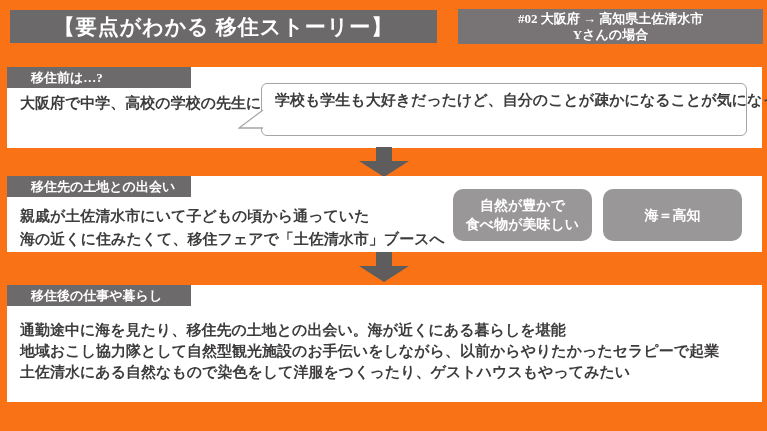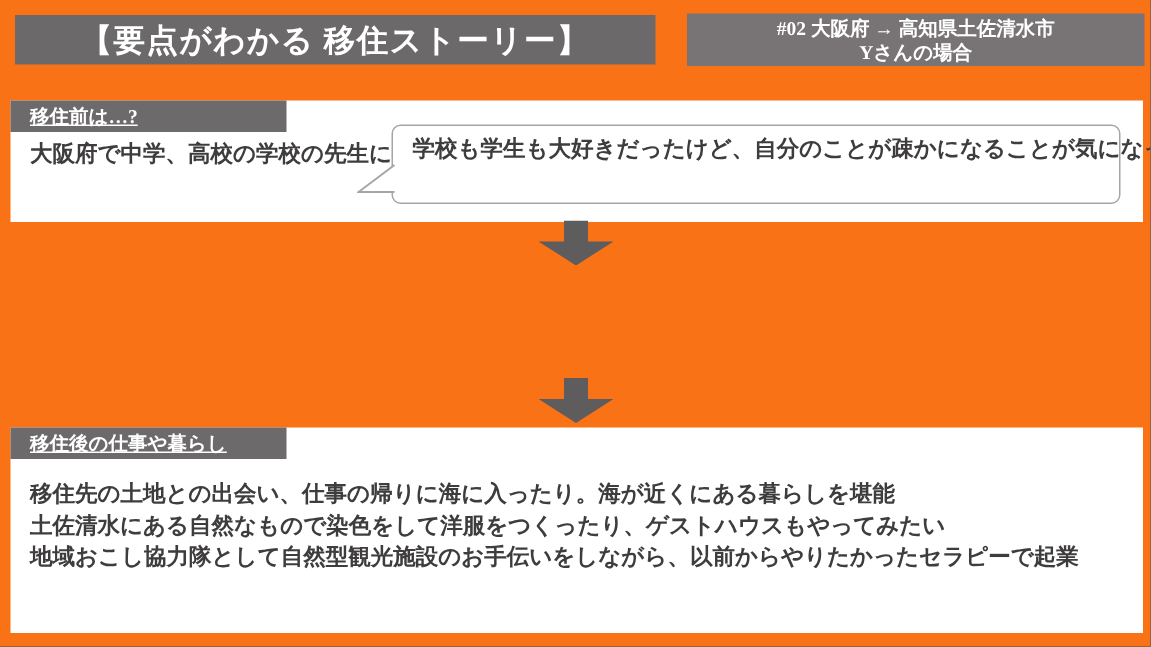--- a/index.html
+++ b/index.html
@@ -16,26 +16,25 @@
   }
   .case-box{
     position:absolute;left:458px;top:9px;width:305px;height:35px;
     background:#787475;color:#fff;font-weight:bold;font-size:13px;line-height:16px;
     display:flex;flex-direction:column;align-items:center;justify-content:center;text-align:center;
   }
   
   .panel{position:absolute;left:7px;width:755px;background:#ffffff;}
   .panel1{top:67px;height:81px;}
   .panel2{top:176px;height:76px;}
-  .panel3{top:285px;height:137px;}
+  .panel3{top:285px;height:117px;}
   .sec-header{
     position:absolute;left:0;top:0;width:184px;height:21px;box-sizing:border-box;
     background:#6d6a6b;color:#fff;font-weight:bold;font-size:13px;line-height:21px;
-    padding-left:13px;
-    text-decoration:underline;
+    padding-left:24px;
   }
   .body-text{
     position:absolute;font-size:15px;font-weight:bold;color:#3e3c3d;white-space:nowrap;
   }
   .panel1 .body-text{left:13px;top:27px;line-height:18px;}
   .panel2 .body-text{left:13px;top:29px;line-height:23px;}
   .panel3 .body-text{left:13px;top:35px;line-height:21px;}
   
   .bubble{
     position:absolute;left:254px;top:16px;width:486px;height:53px;box-sizing:border-box;
@@ -79,27 +78,41 @@
         <polygon points="25,1 25,19 1,19" fill="#ffffff"></polygon>
         <path d="M25,1 L1,19 L25,19" fill="none" stroke="#a5a5a5" stroke-width="1.3"></path>
       </svg>
     </div>
   </div>
 
   <svg class="down-arrow arrow1" width="50" height="30" viewBox="0 0 50 30">
     <path d="M17,0 L33,0 L33,14 L50,14 L25,30 L0,14 L17,14 Z" fill="#5f5c5d"></path>
   </svg>
 
+  <div class="panel panel2">
+    <div class="sec-header">移住先の土地との出会い</div>
+    <div class="body-text">
+      <div>親戚が土佐清水市にいて子どもの頃から通っていた</div>
+      <div>海の近くに住みたくて、移住フェアで「土佐清水市」ブースへ</div>
+    </div>
+    <div class="tag-box tag-a">
+      <span>自然が豊かで</span>
+      <span>食べ物が美味しい</span>
+    </div>
+    <div class="tag-box tag-b">
+      <span>海＝高知</span>
+    </div>
+  </div>
 
   <svg class="down-arrow arrow2" width="50" height="30" viewBox="0 0 50 30">
     <path d="M17,0 L33,0 L33,14 L50,14 L25,30 L0,14 L17,14 Z" fill="#5f5c5d"></path>
   </svg>
 
   <div class="panel panel3">
     <div class="sec-header">移住後の仕事や暮らし</div>
     <div class="body-text">
-      <div>移住先の土地との出会い、仕事の帰りに海に入ったり。海が近くにある暮らしを堪能</div>
+      <div>通勤途中に海を見たり、移住先の土地との出会い。海が近くにある暮らしを堪能</div>
+      <div>地域おこし協力隊として自然型観光施設のお手伝いをしながら、以前からやりたかったセラピーで起業</div>
       <div>土佐清水にある自然なもので染色をして洋服をつくったり、ゲストハウスもやってみたい</div>
-      <div>地域おこし協力隊として自然型観光施設のお手伝いをしながら、以前からやりたかったセラピーで起業</div>
     </div>
   </div>
 
 </div>
 
 </body></html>

